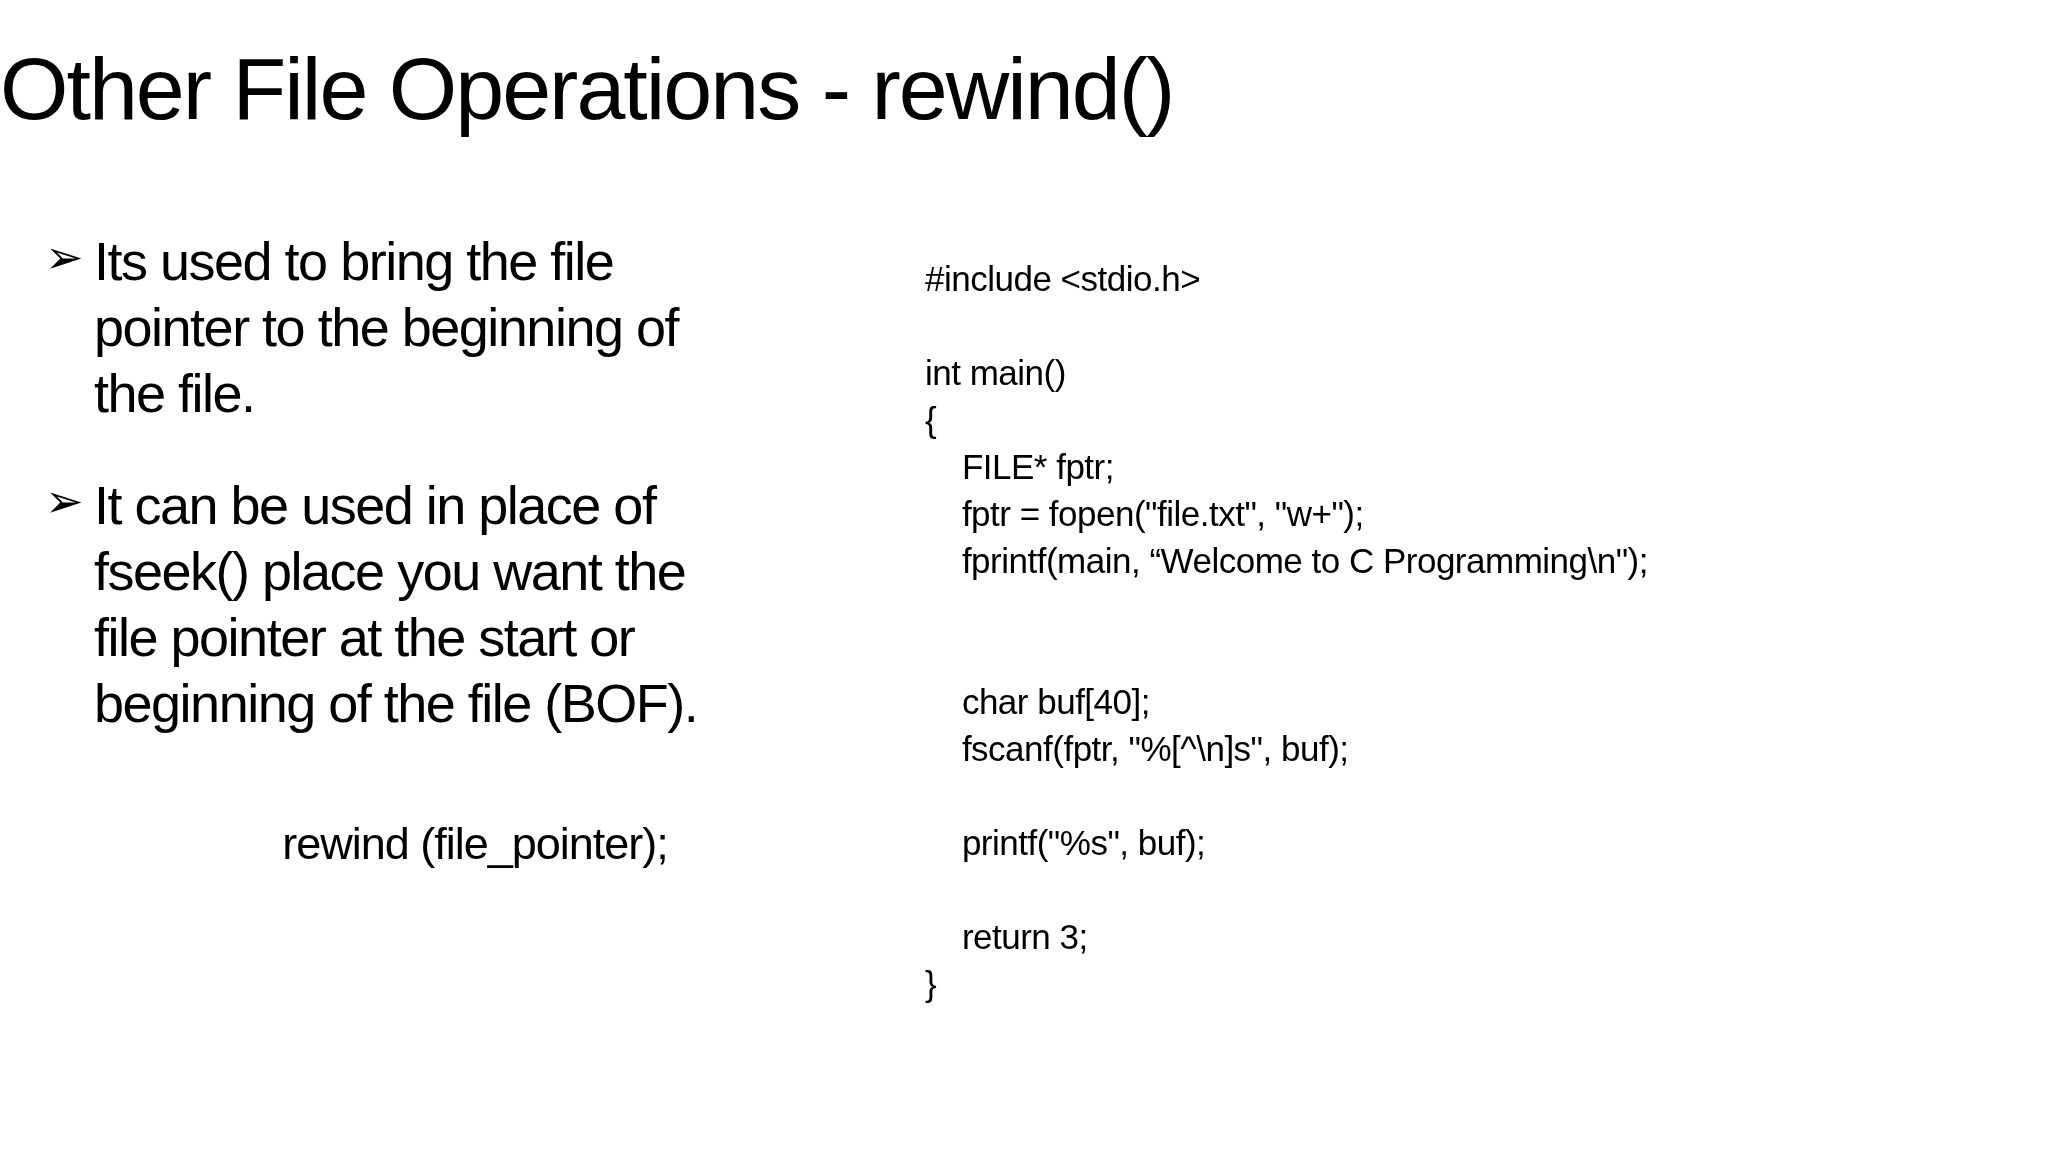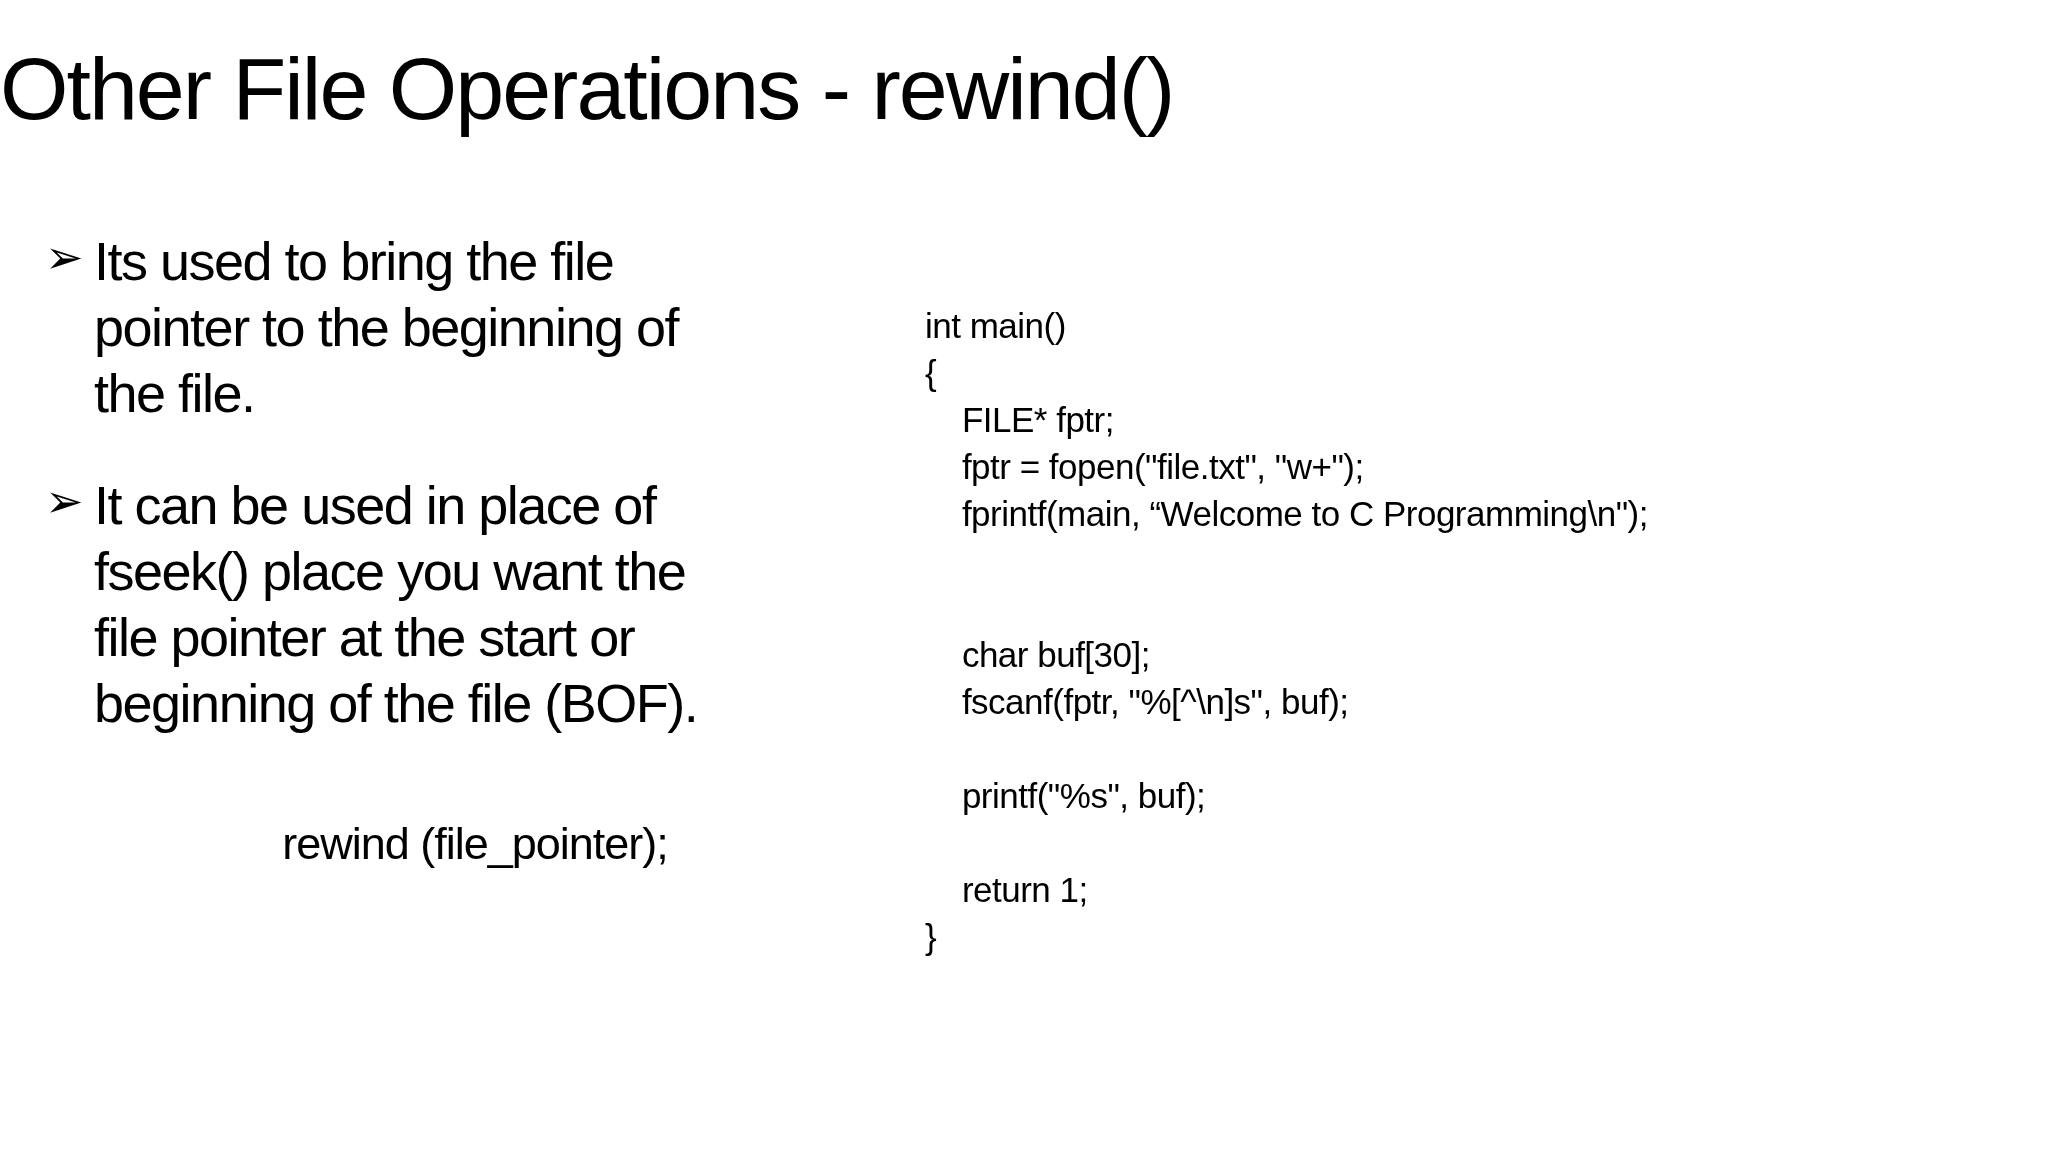--- a/index.html
+++ b/index.html
@@ -97,29 +97,30 @@
         <div class="bullet-line">It can be used in place of</div>
         <div class="bullet-line">fseek() place you want the</div>
         <div class="bullet-line">file pointer at the start or</div>
         <div class="bullet-line">beginning of the file (BOF).</div>
       </div>
     </div>
 
   <div class="syntax-line">rewind (file_pointer);</div>
 
   <div class="code-block">
+      <div class="code-line">#include &lt;stdio.h&gt;</div>
       <div class="code-line"></div>
       <div class="code-line">int main()</div>
       <div class="code-line">{</div>
       <div class="code-line">    FILE* fptr;</div>
       <div class="code-line">    fptr = fopen("file.txt", "w+");</div>
       <div class="code-line">    fprintf(main, “Welcome to C Programming\n");</div>
       <div class="code-line"></div>
       <div class="code-line"></div>
-      <div class="code-line">    char buf[30];</div>
+      <div class="code-line">    char buf[40];</div>
       <div class="code-line">    fscanf(fptr, "%[^\n]s", buf);</div>
       <div class="code-line"></div>
       <div class="code-line">    printf("%s", buf);</div>
       <div class="code-line"></div>
-      <div class="code-line">    return 1;</div>
+      <div class="code-line">    return 3;</div>
       <div class="code-line">}</div>
     </div>
 </div>
 
 </body></html>

